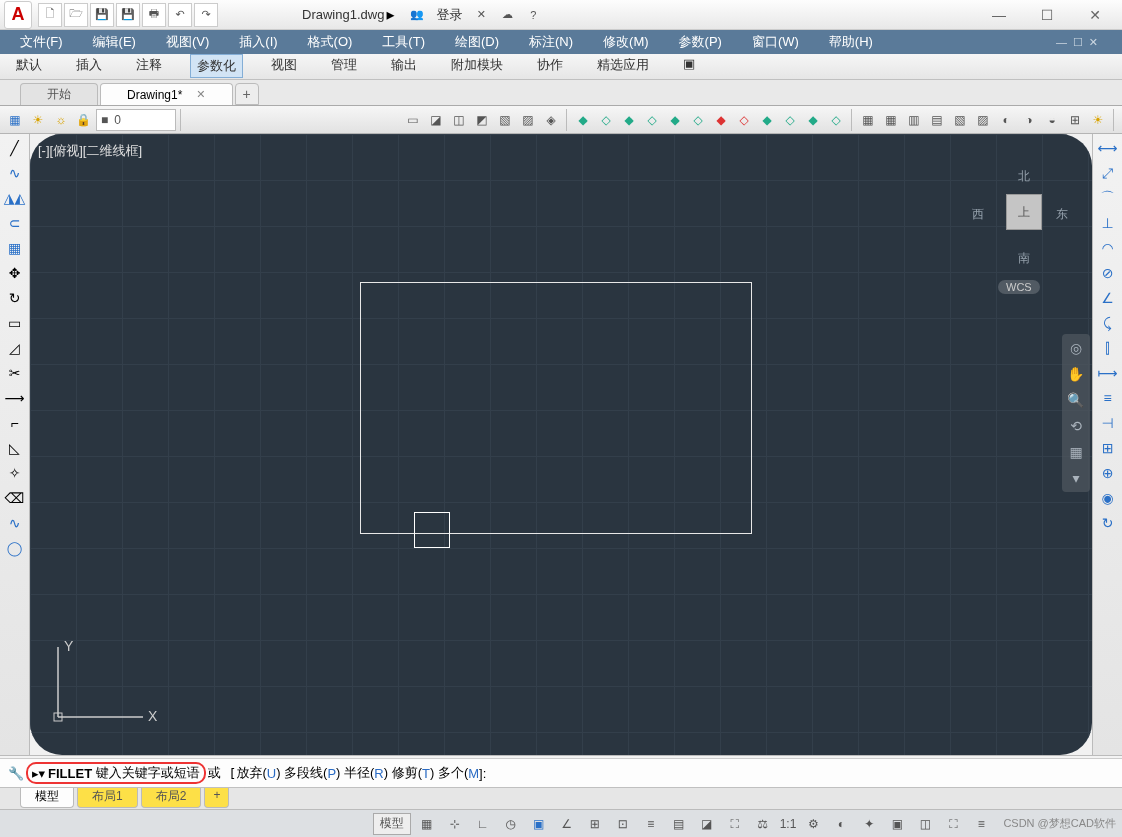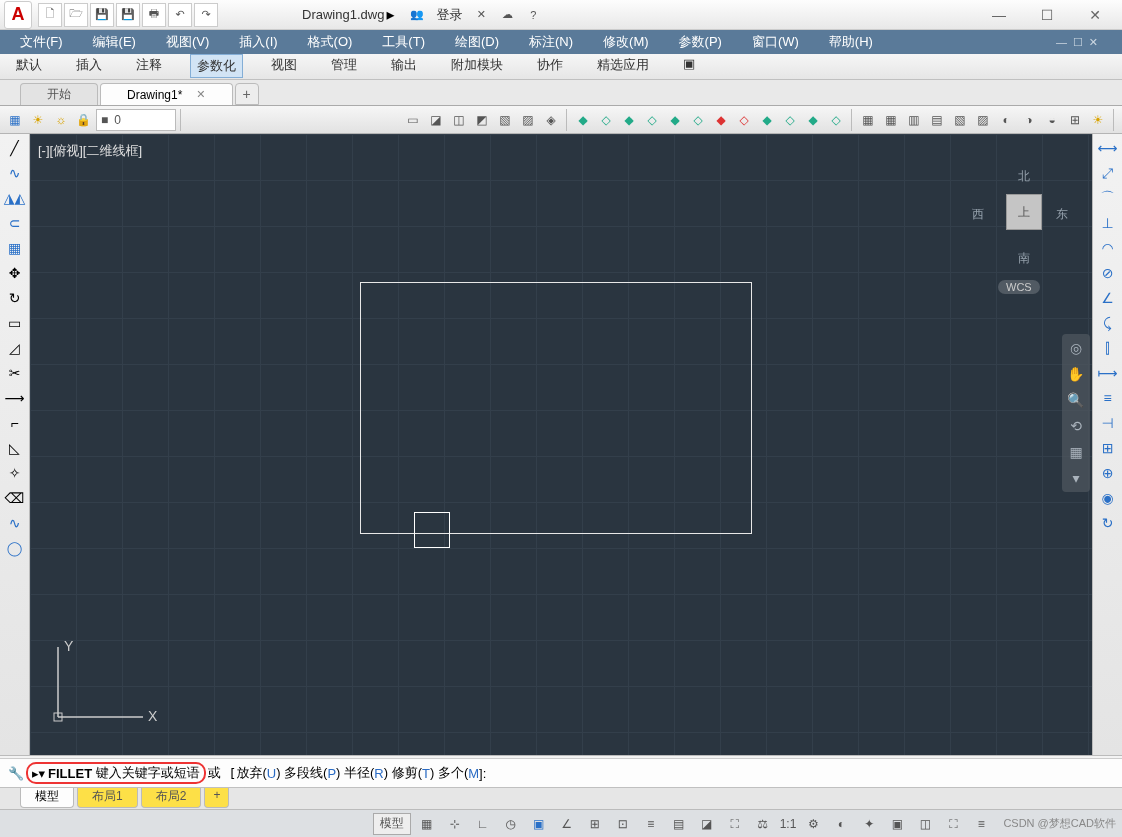--- a/index.html
+++ b/index.html
@@ -27,21 +27,21 @@
 .ftab .x{margin-left:14px;color:#888;font-size:11px;}
 .plustab{width:24px;height:22px;border:1px solid #bbb;background:#ededed;display:flex;align-items:center;justify-content:center;font-size:14px;color:#666;border-radius:4px 4px 0 0;}
 .toolbar2 { height:28px; background:linear-gradient(#f6f6f6,#e2e2e2); border-bottom:1px solid #b4b4b4; display:flex; align-items:center; padding:0 4px; gap:1px; }
 .tb-group{display:flex;align-items:center;gap:1px;border-right:1px solid #bbb;padding-right:4px;margin-right:4px;}
 .tbtn{width:22px;height:22px;border:1px solid transparent;display:flex;align-items:center;justify-content:center;font-size:12px;color:#555;}
 .tbtn.pill{width:80px;border:1px solid #bbb;background:#fff;justify-content:flex-start;padding:0 4px;}
 .main { flex:1; display:flex; min-height:0;}
 .ltool { width:30px; background:linear-gradient(#f2f2f2,#e4e4e4); border-right:1px solid #bbb; display:flex; flex-direction:column; align-items:center; padding-top:4px; gap:5px;}
 .rtool { width:30px; background:linear-gradient(#f2f2f2,#e4e4e4); border-left:1px solid #bbb; display:flex; flex-direction:column; align-items:center; padding-top:4px; gap:5px;}
 .ltool .ic,.rtool .ic{width:22px;height:20px;display:flex;align-items:center;justify-content:center;font-size:14px;}
-.canvas { flex:1; background:#2a3540; position:relative; overflow:hidden;}
+.canvas { flex:1; background:#2a3540; position:relative; overflow:hidden;border-radius:32px;}
 .grid{position:absolute;inset:0;background-image:linear-gradient(#333f4b 1px,transparent 1px),linear-gradient(90deg,#333f4b 1px,transparent 1px);background-size:46px 46px;}
 .vplabel{position:absolute;top:8px;left:8px;color:#e0e0e0;font-size:13px;}
 .rect{position:absolute;border:1px solid #e8e8e8;left:330px;top:148px;width:392px;height:252px;}
 .cursor{position:absolute;left:384px;top:378px;width:36px;height:36px;border:1px solid #fff;}
 .navcube{position:absolute;right:18px;top:18px;width:100px;height:140px;color:#94a0ab;font-size:12px;}
 .ncube{position:absolute;left:32px;top:42px;width:36px;height:36px;background:#c5c5c5;border:1px solid #999;display:flex;align-items:center;justify-content:center;color:#555;}
 .nclabel{position:absolute;}
 .wcs{position:absolute;left:24px;top:128px;background:#515a63;padding:1px 8px;border-radius:8px;font-size:11px;color:#ccc;}
 .palette{position:absolute;right:2px;top:200px;width:28px;background:rgba(80,88,96,.7);border-radius:4px;padding:6px 2px;display:flex;flex-direction:column;gap:10px;align-items:center;}
 .palette div{color:#aab3bc;font-size:14px;}

